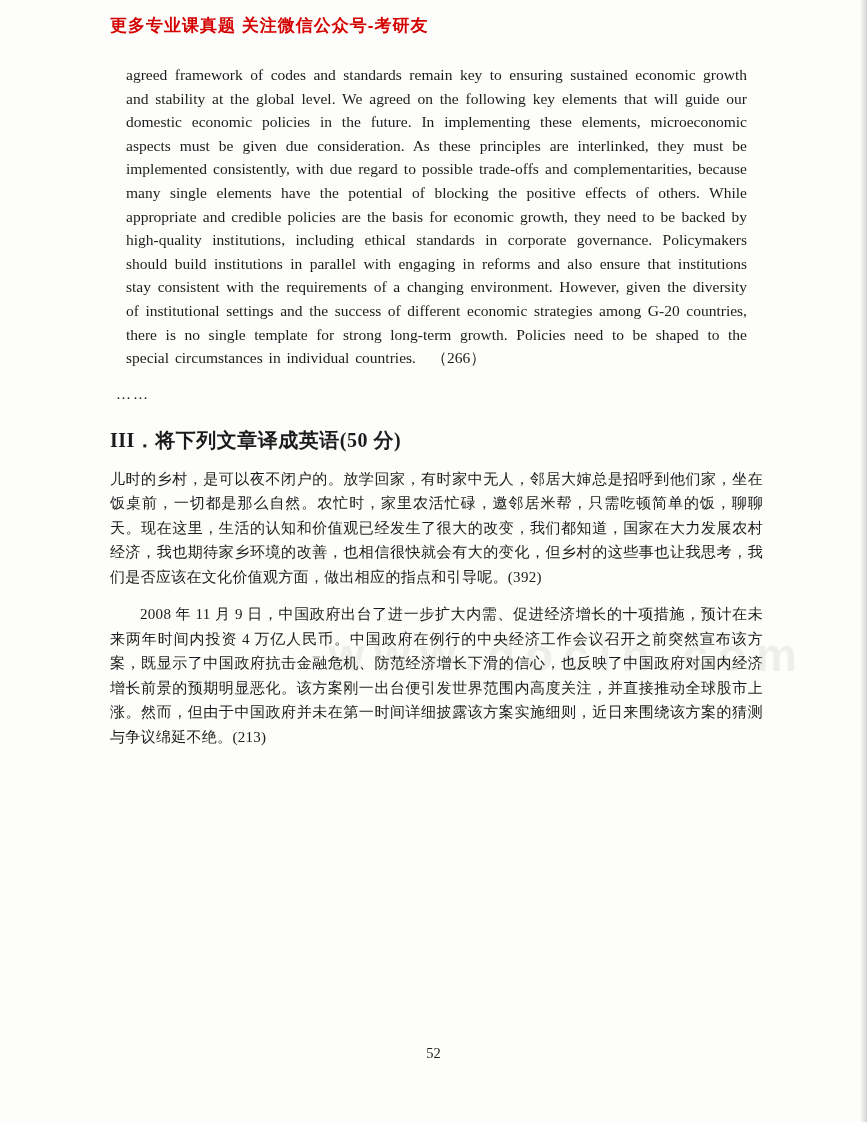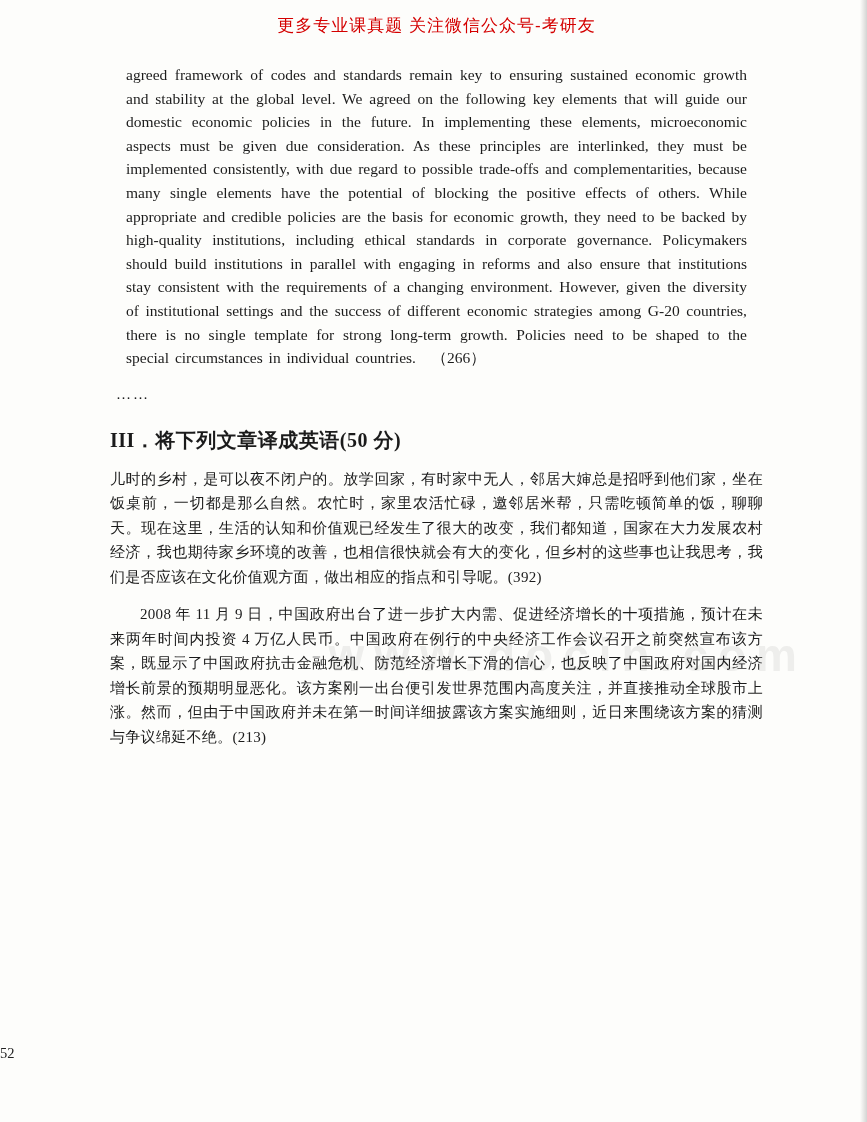--- a/index.html
+++ b/index.html
@@ -16,23 +16,23 @@
   .page::after{
     content:"";
     position:absolute; top:0; right:0; bottom:0; width:7px;
     background:linear-gradient(to right, rgba(0,0,0,0), rgba(0,0,0,0.16));
     pointer-events:none;
   }
   .content{
     position:absolute; left:110px; right:104px; top:14px;
   }
   .promo{
-    text-align:center;
+    text-align:left;
     color:#d40000;
-    font-weight:normal;
+    font-weight:bold;
     font-size:17px;
     letter-spacing:1px;
     font-family:"Liberation Sans","DejaVu Sans",sans-serif;
     margin:0 0 26px 0;
   }
   .en-passage{
     font-size:15.5px;
     line-height:23.6px;
     text-align:justify;
     word-spacing:2px;
@@ -66,20 +66,21 @@
     letter-spacing:10px;
     font-family:"Liberation Sans","DejaVu Sans",sans-serif;
     color:rgba(110,110,110,0.10);
     font-weight:bold;
     pointer-events:none;
     user-select:none;
   }
   .page-num{
     position:absolute;
     bottom:60px; left:0; right:0;
+    text-align:center;
     font-size:14.5px;
     color:#222;
   }
 </style>
 </head>
 <body>
 
 <div class="page">
 
   <div class="watermark">www.docin.com</div>

